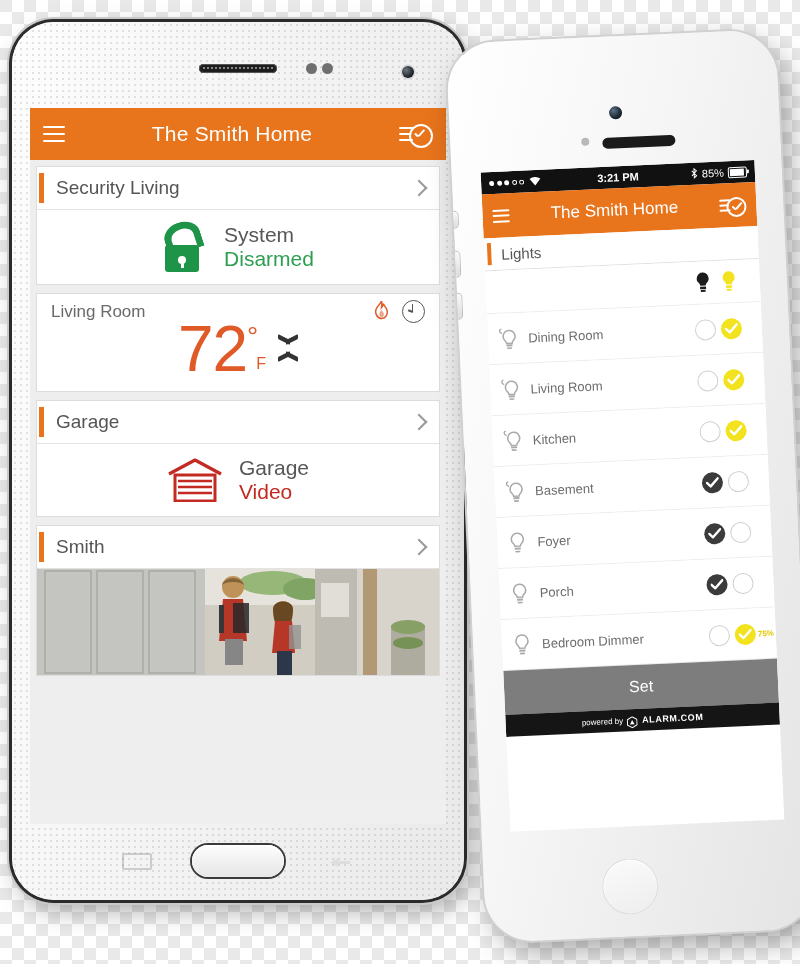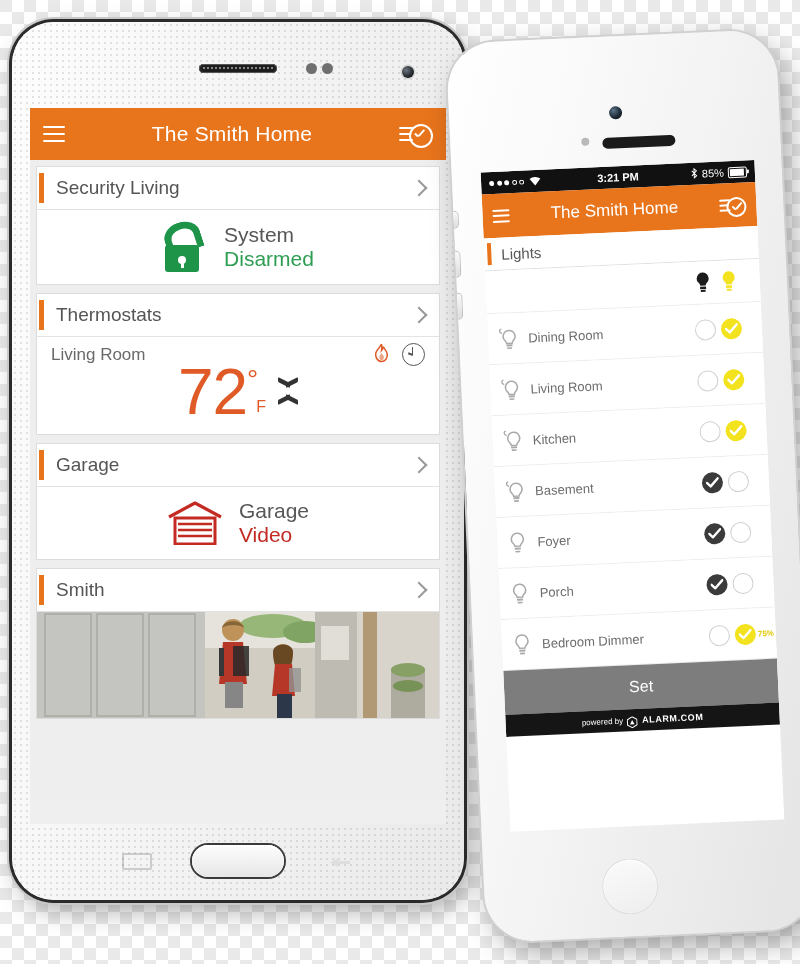--- a/index.html
+++ b/index.html
@@ -236,25 +236,20 @@
               <span class="kh"></span>
           </div>
           <div class="sys-txt">
             <div class="l1">System</div>
             <div class="l2">Disarmed</div>
           </div>
         </div>
       </div>
 
       <div class="card">
-        <div class="card-head">
-          <span class="bar"></span>
-          <span class="lbl">Thermostats</span>
-          <span class="chev"></span>
-        </div>
         <div class="thermo-body">
           <div class="thermo-top">
             <span class="thermo-room">Living Room</span>
             <span class="thermo-icons">
               <span class="flame">
                 <svg width="17" height="21" viewBox="0 0 17 21">
                     <path d="M8.5 0C7 4 4 5 3 8.5c-1.2 4 1.4 9 5.5 9s6.7-4.2 5.4-8.6C13 5.8 11 5 10.4 2.6 10 4.6 9.4 5.6 8.5 6.6 8.9 4.4 9 2 8.5 0Z" fill="none" stroke="#E05A27" stroke-width="1.5"></path>
                     <path d="M8.5 9c-.7 1.6-2.2 2.4-2.2 4.3 0 1.8 1.2 2.9 2.4 2.9s2.3-1.2 2.2-3c-.1-1.7-1.5-2.6-2.4-4.2Z" fill="#E05A27" opacity=".55"></path>
                   </svg>
               </span>

